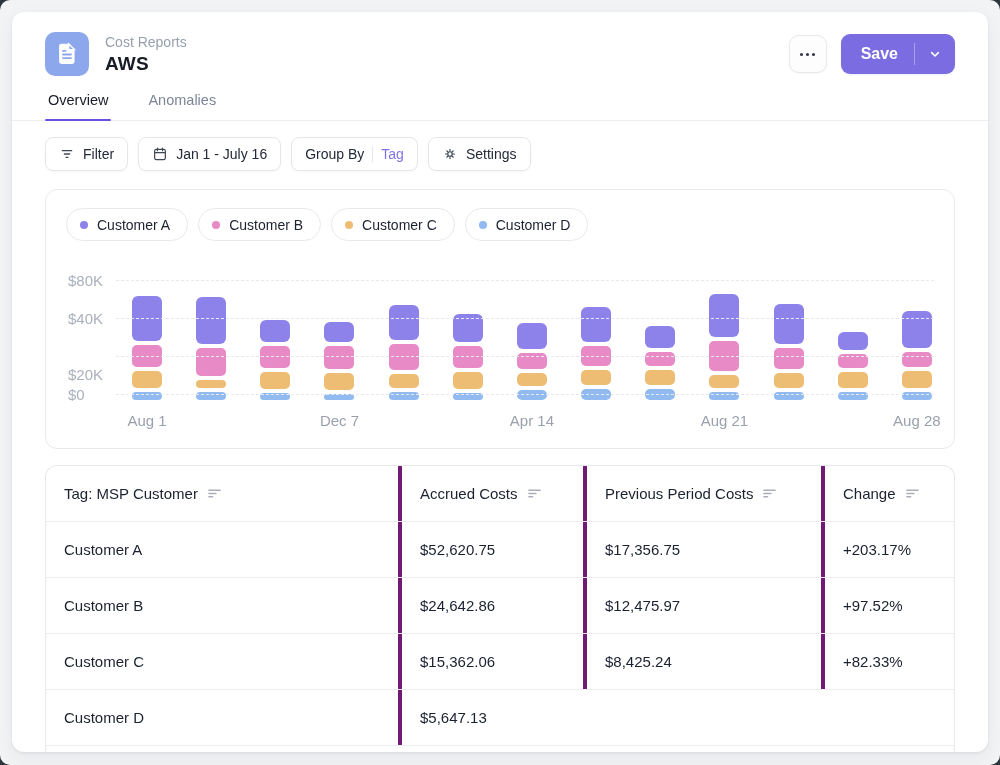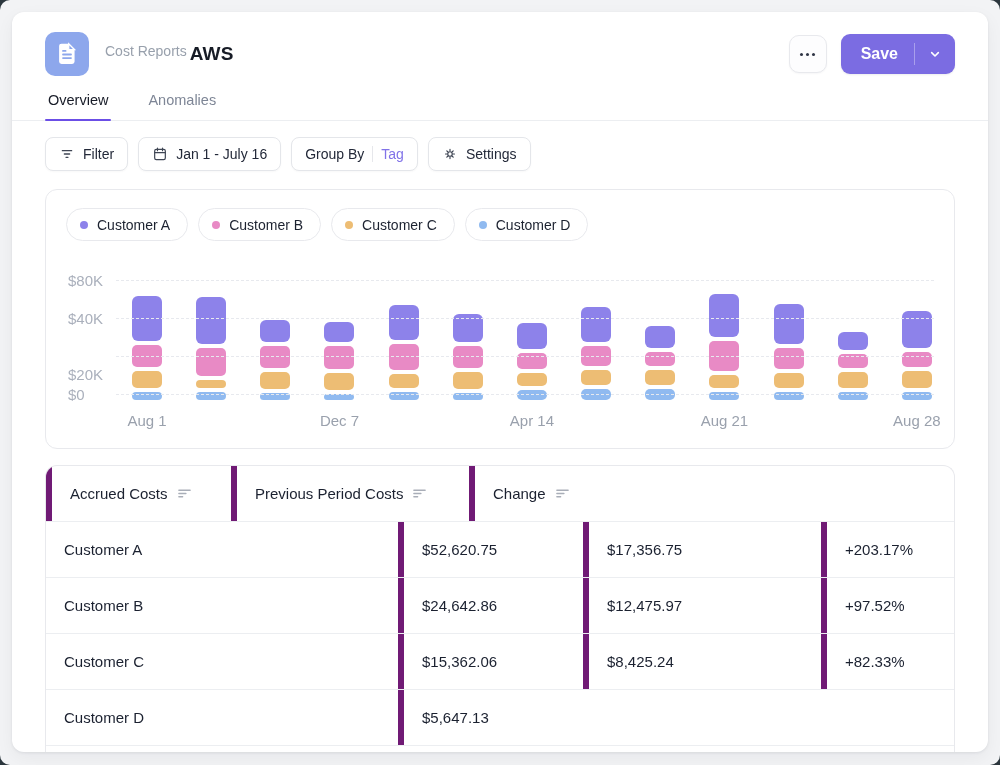--- a/index.html
+++ b/index.html
@@ -18,21 +18,21 @@
     background:#ffffff; border-radius:12px;
     box-shadow:0 1px 3px rgba(15,23,42,.08), 0 6px 18px rgba(15,23,42,.05);
     padding:20px 33px 0 33px; overflow:hidden;
   }
   
   .win-header { display:flex; align-items:center; gap:16px; }
   .doc-icon {
     width:44px; height:44px; border-radius:10px; background:#8da7ec;
     display:flex; align-items:center; justify-content:center; flex:0 0 auto;
   }
-  .title-block { display:flex; flex-direction:row; gap:3px; }
+  .title-block { display:flex; flex-direction:column; gap:3px; }
   .title-kicker { font-size:14px; color:#98a0ac; }
   .title-main { font-size:19px; font-weight:700; color:#171c26; letter-spacing:.2px; }
   .header-actions { margin-left:auto; display:flex; align-items:center; gap:14px; }
   .more-btn {
     width:38px; height:38px; background:#fdfdfe; border:1px solid #e8e9ed;
     border-radius:10px; display:flex; align-items:center; justify-content:center;
     gap:3px; cursor:pointer; box-shadow:0 1px 2px rgba(16,24,40,.04);
   }
   .more-btn i { width:3px; height:3px; border-radius:50%; background:#2f3545; display:block; }
   .save-split {
@@ -112,21 +112,21 @@
     border-radius:12px 12px 0 0; background:#fff; overflow:hidden;
   }
   .trow { display:flex; align-items:stretch; }
   .trow + .trow { border-top:1px solid #eceef1; }
   .tcell { display:flex; align-items:center; height:55px; padding-left:18px; font-size:15px; color:#1b2130; }
   .tcell.th { font-weight:500; gap:9px; cursor:pointer; }
   .c0 { flex:0 0 352px; }
   .c1 { flex:0 0 185px; }
   .c2 { flex:0 0 238px; }
   .c3 { flex:1 1 auto; }
-  .c1,.c2,.c3 { border-left:6px solid #701a75; }
+  .c1,.c2,.c3 { border-left:4px solid #701a75; }
   .stub { height:20px; border-top:1px solid #eceef1; }
 </style>
 </head>
 <body>
 
 <div class="screen">
   <div class="window">
 
     <div class="win-header">
       <div class="doc-icon">
@@ -324,20 +324,26 @@
           <div class="xslot"></div>
           <div class="xslot"></div>
           <div class="xslot">
             <span>Aug 28</span>
           </div>
         </div>
     </div>
 
     <div class="table-card" id="table">
         <div class="trow">
+          <div class="tcell th c0">
+            <span>Tag: MSP Customer</span>
+            <svg width="15" height="15" viewBox="0 0 16 16" fill="none">
+              <path d="M2 4.5h12M2 8h7.5M2 11.5h4" stroke="#a9aeb8" stroke-width="1.5" stroke-linecap="round"></path>
+            </svg>
+          </div>
           <div class="tcell th c1">
             <span>Accrued Costs</span>
             <svg width="15" height="15" viewBox="0 0 16 16" fill="none">
               <path d="M2 4.5h12M2 8h7.5M2 11.5h4" stroke="#a9aeb8" stroke-width="1.5" stroke-linecap="round"></path>
             </svg>
           </div>
           <div class="tcell th c2">
             <span>Previous Period Costs</span>
             <svg width="15" height="15" viewBox="0 0 16 16" fill="none">
               <path d="M2 4.5h12M2 8h7.5M2 11.5h4" stroke="#a9aeb8" stroke-width="1.5" stroke-linecap="round"></path>

